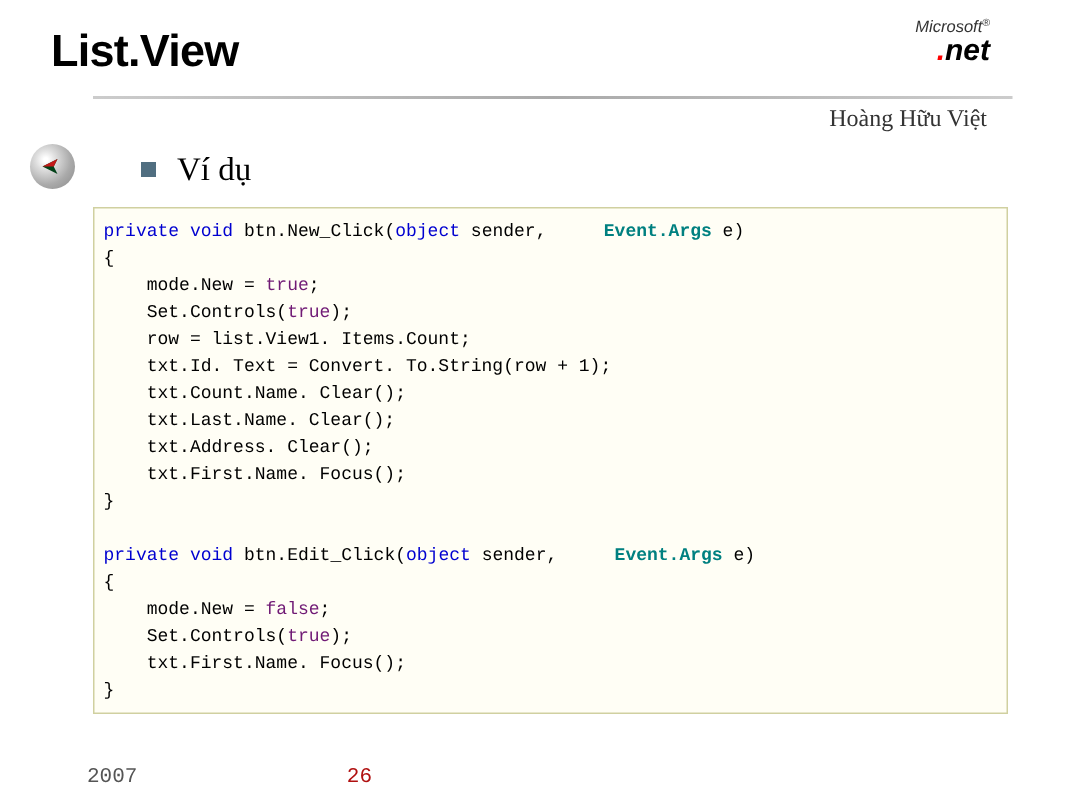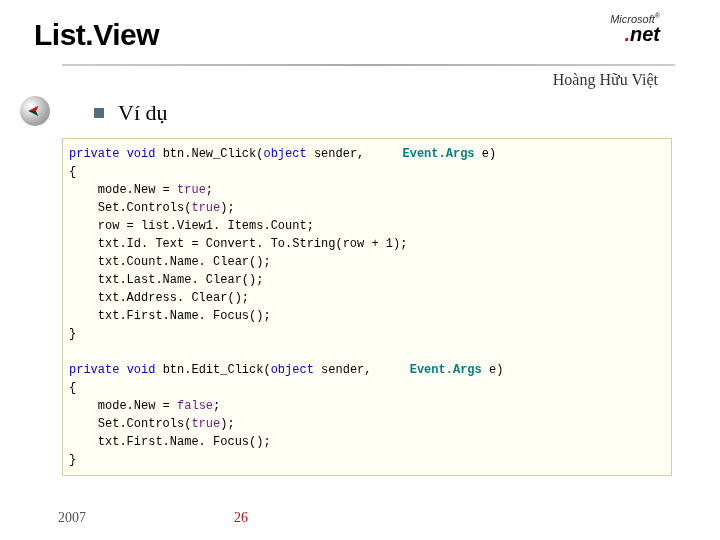--- a/index.html
+++ b/index.html
@@ -116,21 +116,21 @@
     .code-block .lit { color: #701a75; font-weight: normal; }
     .code-block .fn { font-weight: normal; }
     .footer {
       position: absolute;
       bottom: 14px;
       left: 0;
       right: 0;
       padding: 0 58px;
       display: flex;
       align-items: center;
-      font-family: Liberation Serif, serif;
+      font-family: Liberation Mono, monospace;
     }
     .footer .year {
       font-size: 14px;
       color: #555;
       width: 140px;
     }
     .footer .dept {
       font-size: 18px;
       color: #000;
       flex: 1;

